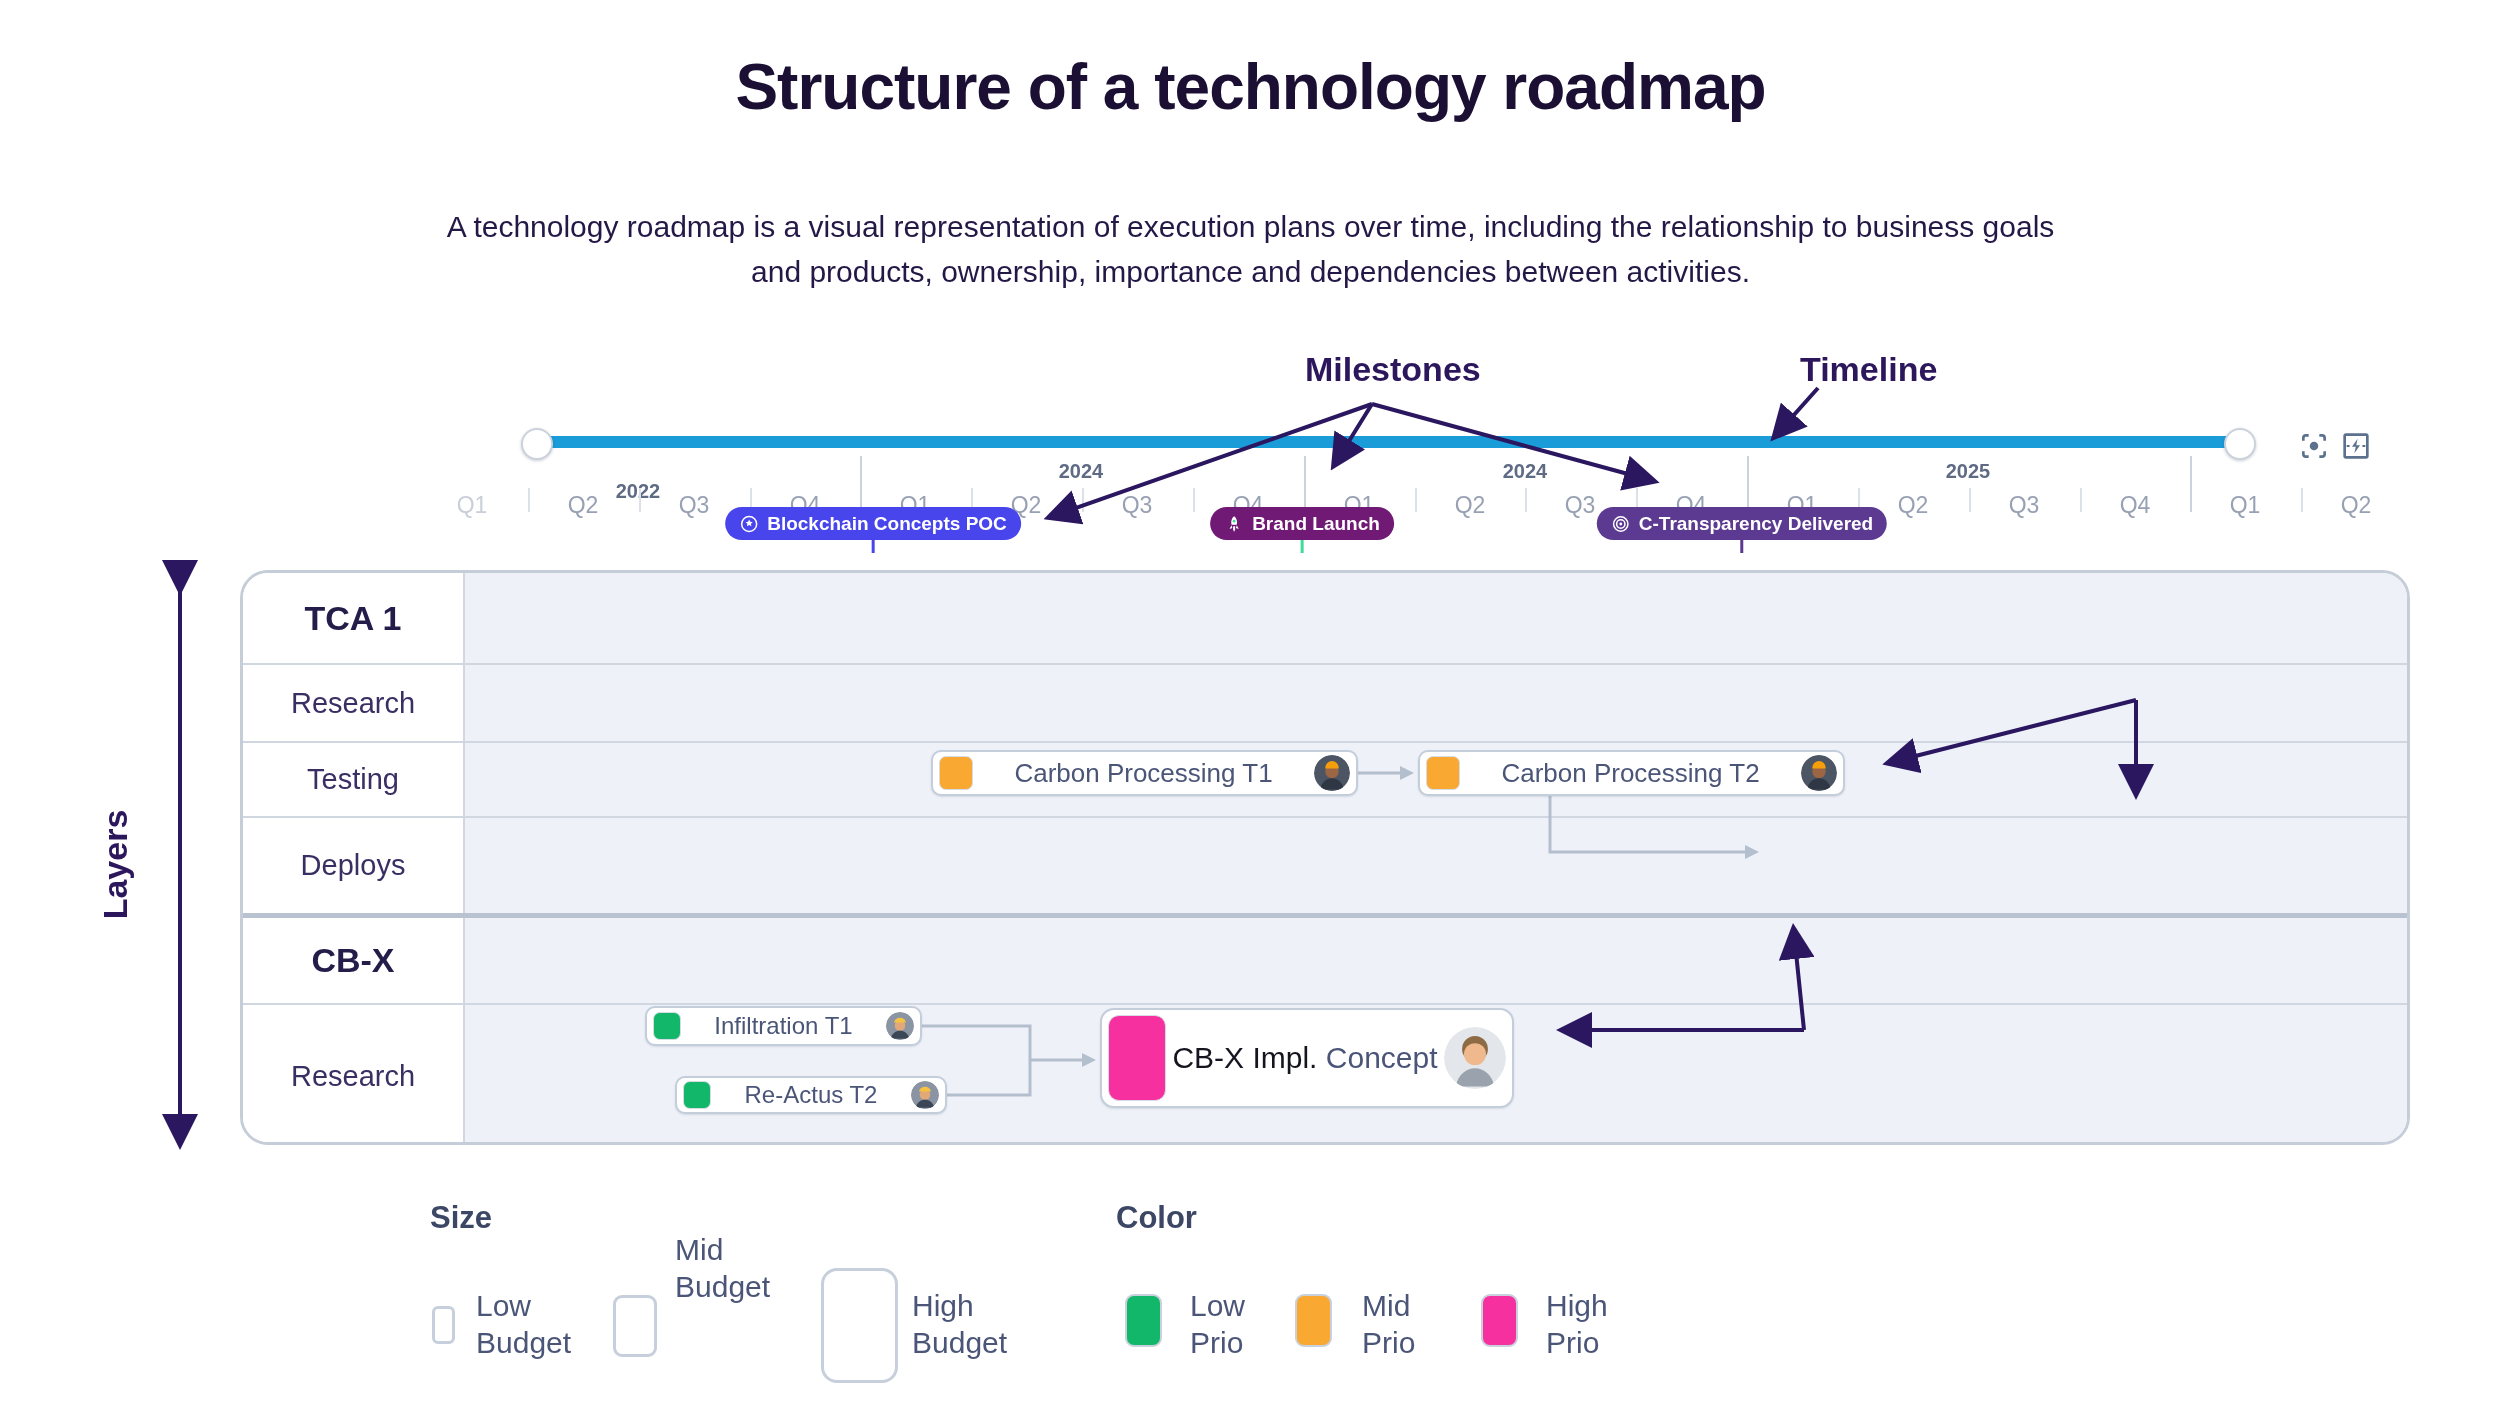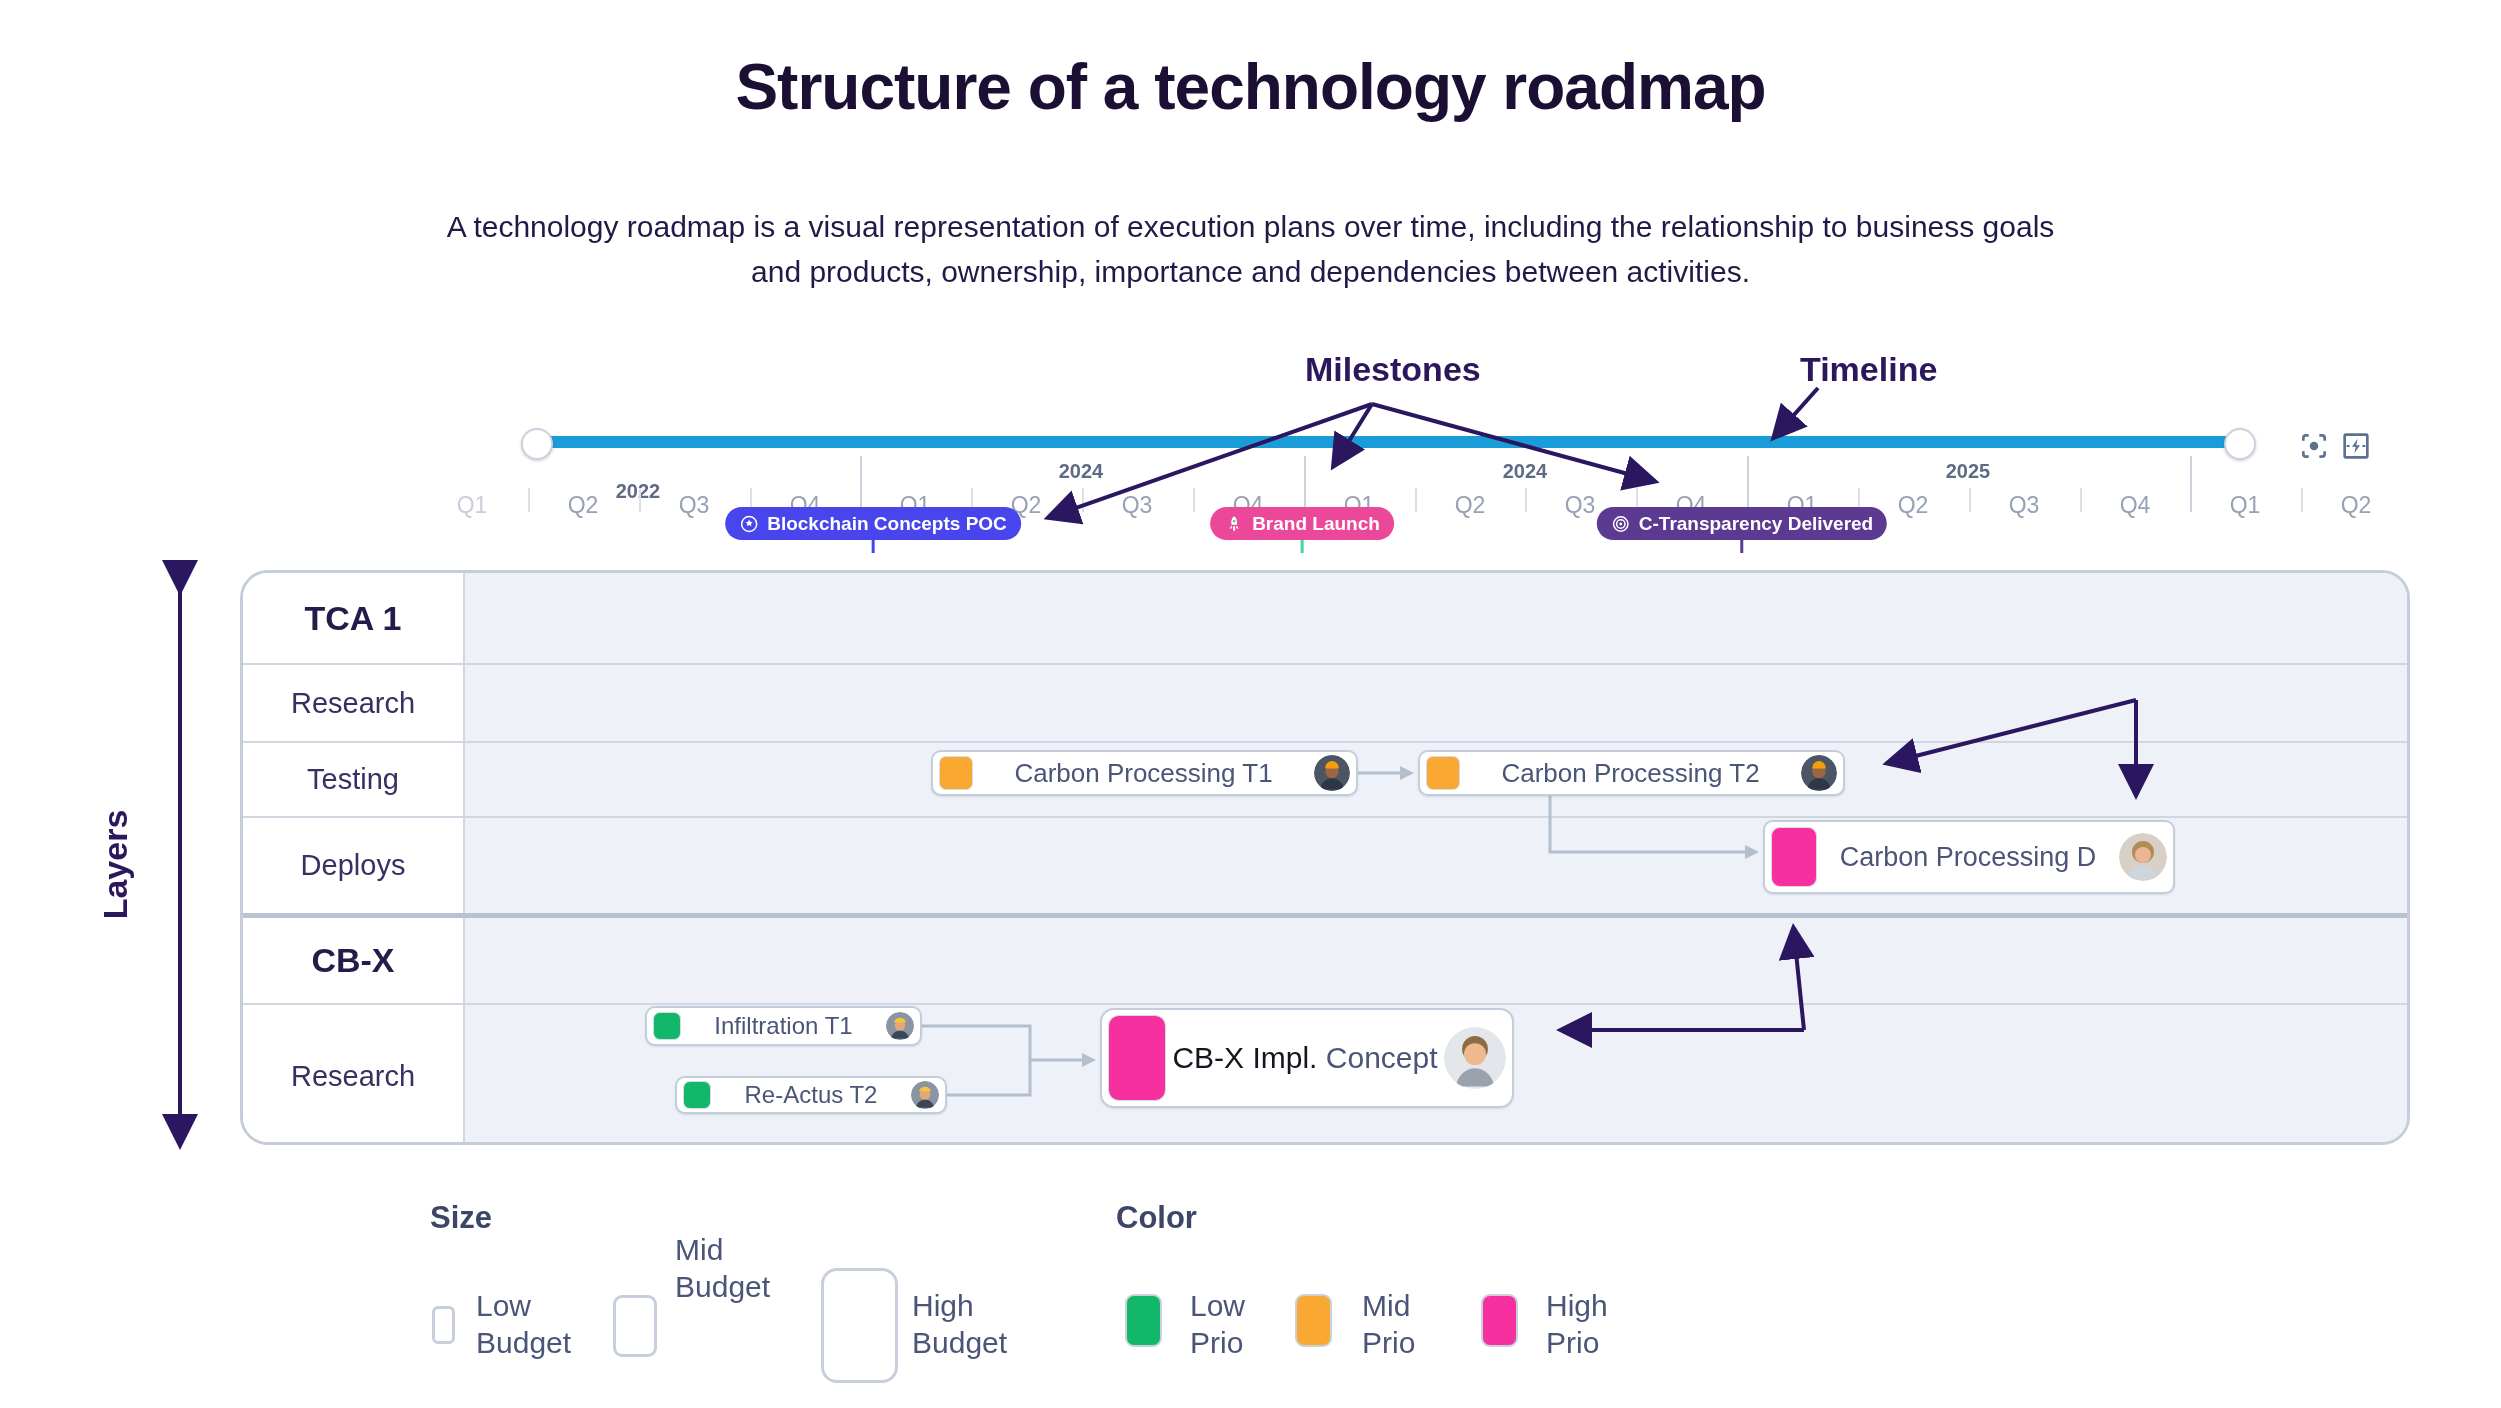--- a/index.html
+++ b/index.html
@@ -164,21 +164,21 @@
     </div>
 
   <div class="milestone" style="left: 873px; background: rgb(72, 69, 236);">
     <svg viewBox="0 0 24 24" width="20" height="20">
       <circle cx="12" cy="12" r="9" fill="none" stroke="#fff" stroke-width="1.8"></circle>
       <path d="M12 6.6l1.3 2.8 3 .35-2.2 2 .65 3-2.75-1.6-2.75 1.6.65-3-2.2-2 3-.35z" fill="#fff"></path>
     </svg>
     <span>Blockchain Concepts POC</span>
     <span class="m-tick" style="background: rgb(72, 69, 236);"></span>
   </div>
-  <div class="milestone" style="left: 1302px; background: #ec4899;">
+  <div class="milestone" style="left: 1302px; background: #701a75;">
     <svg viewBox="0 0 24 24" width="20" height="20">
       <path d="M12 2.6c3 2.2 4.2 6 3.1 10.4H8.9C7.8 8.6 9 4.8 12 2.6z" fill="#fff"></path>
       <circle cx="12" cy="8.6" r="1.7" fill="#3ddc97"></circle>
       <path d="M8.8 13.5l-2.3 4.4 3.4-1.2z M15.2 13.5l2.3 4.4-3.4-1.2z" fill="#fff"></path>
       <path d="M10.8 14.6h2.4v4.2L12 21.4l-1.2-2.6z" fill="#fff"></path>
     </svg>
     <span>Brand Launch</span>
     <span class="m-tick" style="background: rgb(61, 220, 151);"></span>
   </div>
   <div class="milestone" style="left: 1742px; background: rgb(92, 58, 145);">
@@ -251,32 +251,20 @@
     <span class="avatar" style="width:36px;height:36px;">
       <svg viewBox="0 0 48 48">
           <circle cx="24" cy="24" r="24" fill="#4b5563"></circle>
           <circle cx="24" cy="22" r="9" fill="#9c6644"></circle>
           <path d="M15 17a9 9 0 0 1 18 0v1H15z" fill="#f59e0b"></path>
           <path d="M8 46c2-10 9-15 16-15s14 5 16 15z" fill="#2f3744"></path>
         </svg>
     </span>
   </div>
 
-  <div class="bar" style="left:1763px;top:820px;width:412px;height:74px;">
-    <span class="chip" style="width: 46px; height: 60px; border-radius: 9px; background: rgb(247, 48, 159);"></span>
-    <span class="bar-label" style="font-size:27px;">Carbon Processing D</span>
-    <span class="avatar" style="width:48px;height:48px;">
-      <svg viewBox="0 0 48 48">
-          <circle cx="24" cy="24" r="24" fill="#d8cfc6"></circle>
-          <circle cx="24" cy="19" r="11" fill="#b08d57"></circle>
-          <circle cx="24" cy="22" r="8" fill="#eab693"></circle>
-          <path d="M9 46c2-9 8-14 15-14s13 5 15 14z" fill="#cdd5dd"></path>
-        </svg>
-    </span>
-  </div>
 
   <div class="bar" style="left:645px;top:1006px;width:277px;height:40px;">
     <span class="chip" style="width: 28px; height: 28px; background: rgb(18, 183, 106);"></span>
     <span class="bar-label" style="font-size:24px;">Infiltration T1</span>
     <span class="avatar" style="width:28px;height:28px;">
       <svg viewBox="0 0 48 48">
           <circle cx="24" cy="24" r="24" fill="#8a94a2"></circle>
           <circle cx="24" cy="23" r="9" fill="#e2a878"></circle>
           <path d="M14 18a10 8 0 0 1 20 0z" fill="#f5c242"></path>
           <path d="M8 46c2-10 9-14 16-14s14 4 16 14z" fill="#3b4757"></path>

